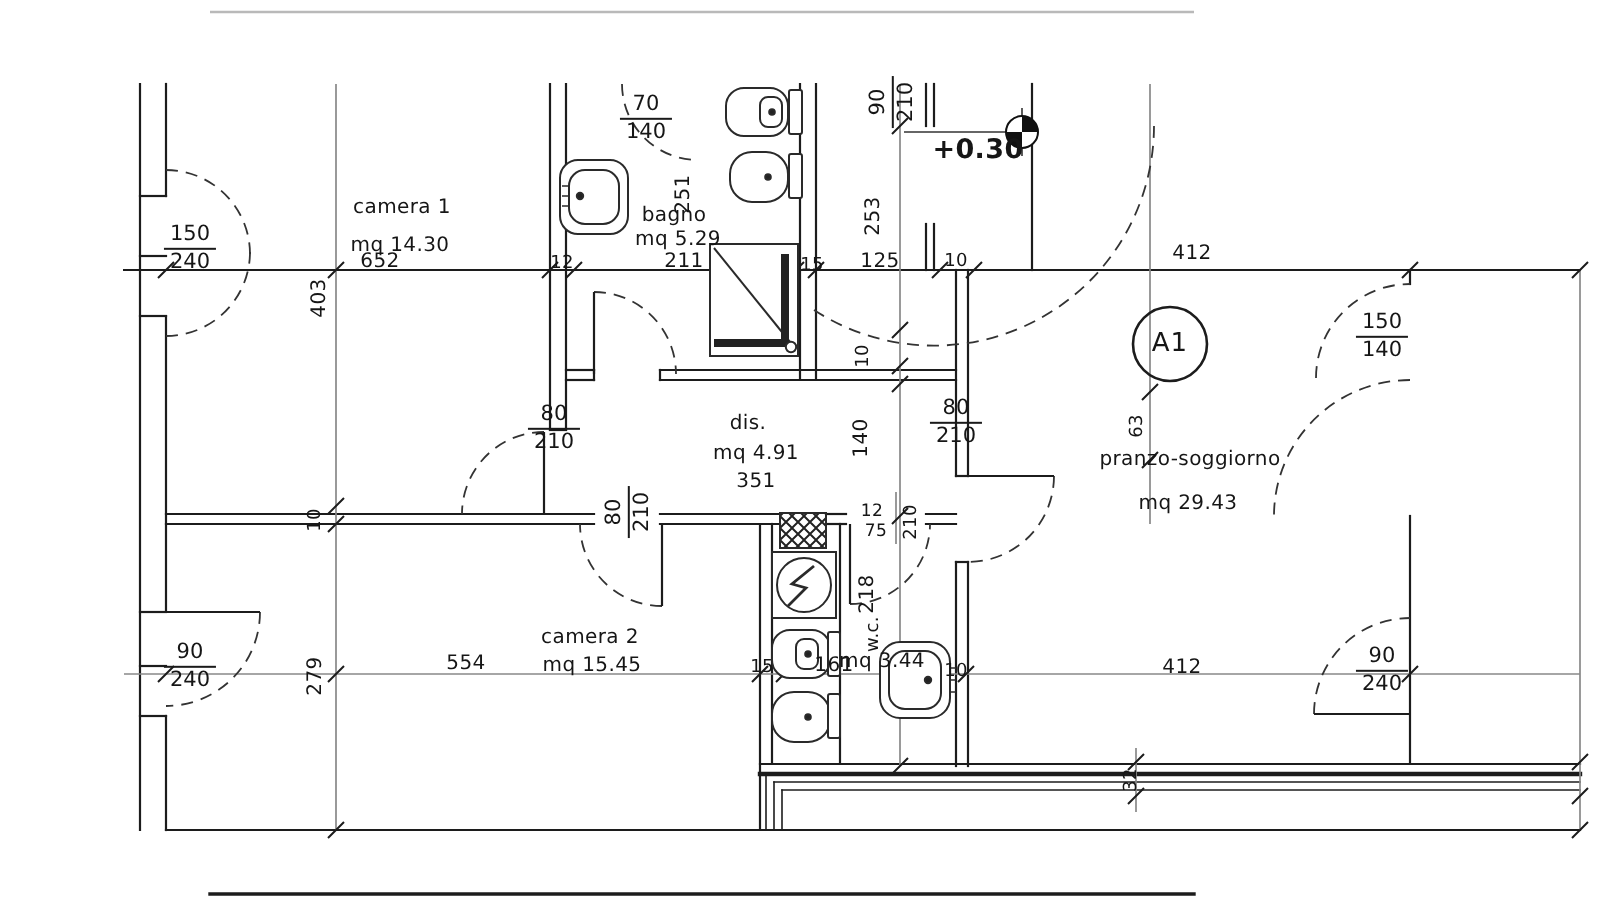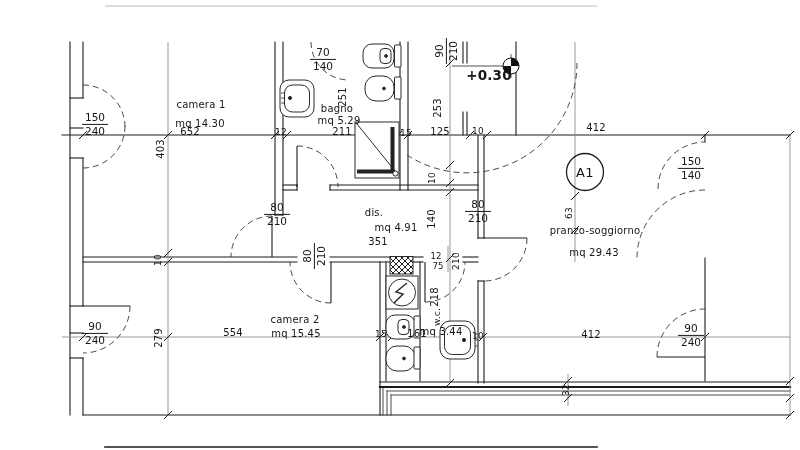--- a/index.html
+++ b/index.html
@@ -219,21 +219,21 @@
   </g>
 
   <circle cx="585" cy="172" r="18.5" fill="none" stroke="#1c1c1c" stroke-width="1.3"></circle>
 </svg>
 
 <div class="lbl" style="left:201px;top:104px">camera 1</div>
 <div class="lbl" style="left:200px;top:123px">mq 14.30</div>
 <div class="lbl" style="left:337px;top:108px">bagno</div>
 <div class="lbl" style="left:339px;top:120px">mq 5.29</div>
 <div class="lbl" style="left:374px;top:212px">dis.</div>
-<div class="lbl" style="left:396px;top:227px">mq 4.91</div>
+<div class="lbl" style="left:378px;top:227px">mq 4.91</div>
 <div class="lbl" style="left:295px;top:319px">camera 2</div>
 <div class="lbl" style="left:296px;top:333px">mq 15.45</div>
 <div class="lbl rot s9" style="left:437px;top:317px">w.c.</div>
 <div class="lbl" style="left:441px;top:331px">mq 3.44</div>
 <div class="lbl" style="left:595px;top:230px">pranzo-soggiorno</div>
 <div class="lbl" style="left:594px;top:252px">mq 29.43</div>
 
 <div class="lbl big" style="left:585px;top:172px">A1</div>
 <div class="lbl elev" style="left:489px;top:75px">+0.30</div>
 

